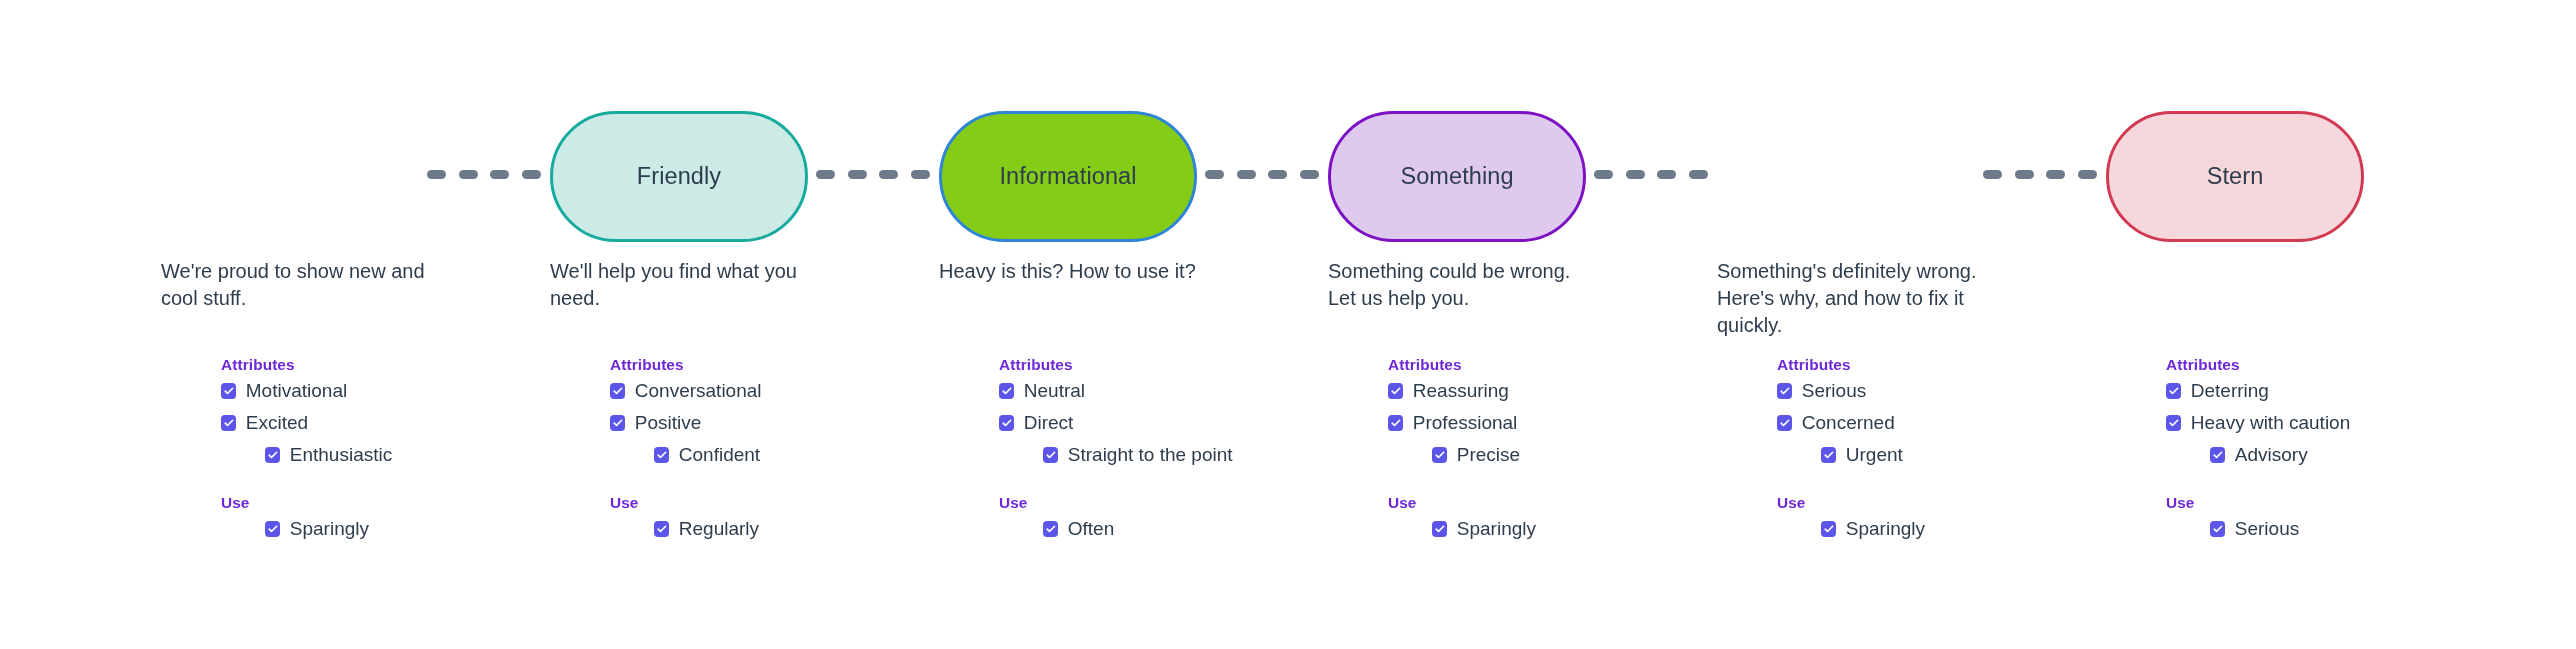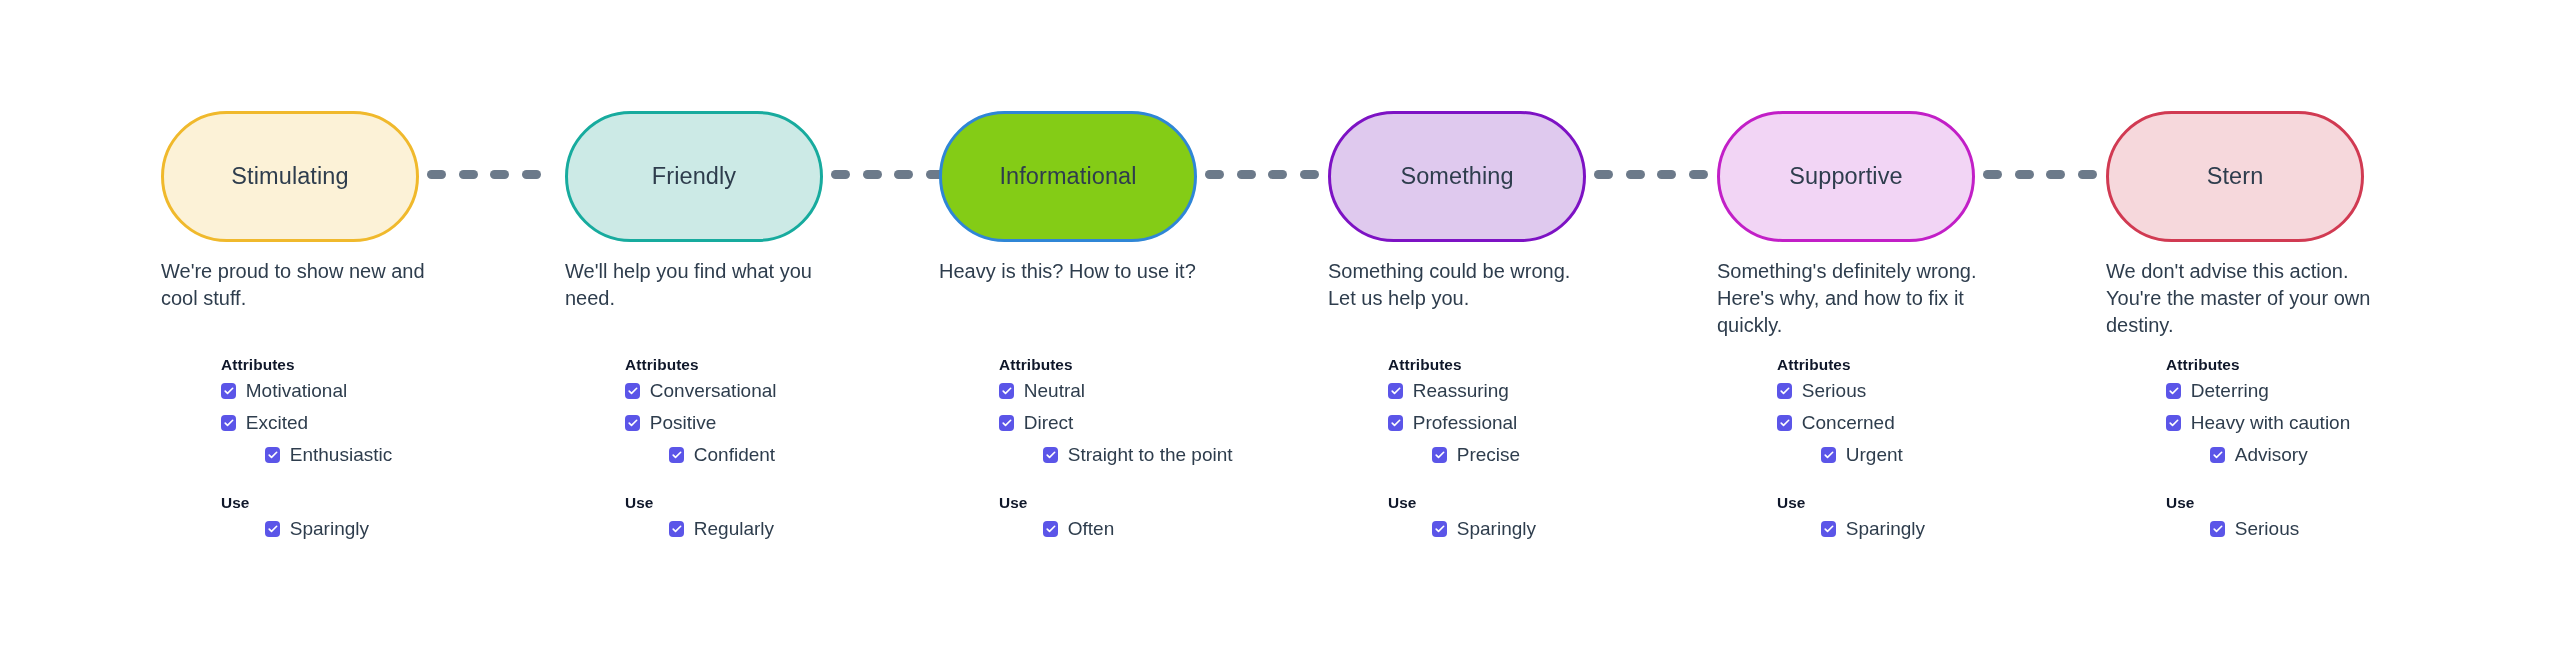--- a/index.html
+++ b/index.html
@@ -102,21 +102,21 @@
     width: 268px;
   }
 
   .group + .group {
     margin-top: 28px;
   }
 
   .group-title {
     font-size: 15.4px;
     font-weight: 700;
-    color: #0f172a;
+    color: #6d28d9;
     letter-spacing: 0.1px;
     margin-bottom: 6px;
   }
 
   .check-row {
     display: flex;
     align-items: center;
     height: 22px;
     margin-bottom: 10px;
   }
@@ -141,23 +141,20 @@
     color: #2E3D4D;
     white-space: nowrap;
   }
 </style>
 </head>
 <body>
 
 <div id="tone-scale">
   <div class="columns">
       <div class="column" style="left: 0px;">
-        <div class="pill" style="background: rgb(252, 242, 215); border-color: rgb(240, 185, 44);">
-          <span class="pill-label">Stimulating</span>
-        </div>
         <div class="connector">
           <span class="dash" style="background: rgb(108, 122, 138);"></span>
           <span class="dash" style="background: rgb(108, 122, 138);"></span>
           <span class="dash" style="background: rgb(108, 122, 138);"></span>
           <span class="dash" style="background: rgb(108, 122, 138);"></span>
         </div>
         <div class="description">We're proud to show new and cool stuff.</div>
         <div class="groups">
           <div class="group">
             <div class="group-title">Attributes</div>
@@ -192,21 +189,21 @@
               <span class="checkbox">
                 <svg width="10" height="8" viewBox="0 0 15 12" fill="none" aria-hidden="true">
                   <path d="M1.8 6.1 L5.3 9.6 L13 1.9" stroke="#FFFFFF" stroke-width="2.4" stroke-linecap="round" stroke-linejoin="round"></path>
                 </svg>
               </span>
               <span class="check-label">Sparingly</span>
             </div>
           </div>
         </div>
       </div>
-      <div class="column" style="left: 404px;">
+      <div class="column" style="left: 389px;">
         <div class="pill" style="background: rgb(204, 234, 230); border-color: rgb(23, 171, 158);">
           <span class="pill-label">Friendly</span>
         </div>
         <div class="connector">
           <span class="dash" style="background: rgb(108, 122, 138);"></span>
           <span class="dash" style="background: rgb(108, 122, 138);"></span>
           <span class="dash" style="background: rgb(108, 122, 138);"></span>
           <span class="dash" style="background: rgb(108, 122, 138);"></span>
         </div>
         <div class="description">We'll help you find what you need.</div>
@@ -349,23 +346,20 @@
                 <svg width="10" height="8" viewBox="0 0 15 12" fill="none" aria-hidden="true">
                   <path d="M1.8 6.1 L5.3 9.6 L13 1.9" stroke="#FFFFFF" stroke-width="2.4" stroke-linecap="round" stroke-linejoin="round"></path>
                 </svg>
               </span>
               <span class="check-label">Sparingly</span>
             </div>
           </div>
         </div>
       </div>
       <div class="column" style="left: 1556px;">
-        <div class="pill" style="background: rgb(242, 213, 245); border-color: rgb(194, 31, 199);">
-          <span class="pill-label">Supportive</span>
-        </div>
         <div class="connector">
           <span class="dash" style="background: rgb(108, 122, 138);"></span>
           <span class="dash" style="background: rgb(108, 122, 138);"></span>
           <span class="dash" style="background: rgb(108, 122, 138);"></span>
           <span class="dash" style="background: rgb(108, 122, 138);"></span>
         </div>
         <div class="description">Something's definitely wrong. Here's why, and how to fix it quickly.</div>
         <div class="groups">
           <div class="group">
             <div class="group-title">Attributes</div>
@@ -404,21 +398,20 @@
               </span>
               <span class="check-label">Sparingly</span>
             </div>
           </div>
         </div>
       </div>
       <div class="column" style="left: 1945px;">
         <div class="pill" style="background: rgb(246, 216, 220); border-color: rgb(209, 58, 82);">
           <span class="pill-label">Stern</span>
         </div>
-        <div class="description">We don't advise this action. You're the master of your own destiny.</div>
         <div class="groups">
           <div class="group">
             <div class="group-title">Attributes</div>
             <div class="check-row">
               <span class="checkbox">
                 <svg width="10" height="8" viewBox="0 0 15 12" fill="none" aria-hidden="true">
                   <path d="M1.8 6.1 L5.3 9.6 L13 1.9" stroke="#FFFFFF" stroke-width="2.4" stroke-linecap="round" stroke-linejoin="round"></path>
                 </svg>
               </span>
               <span class="check-label">Deterring</span>

